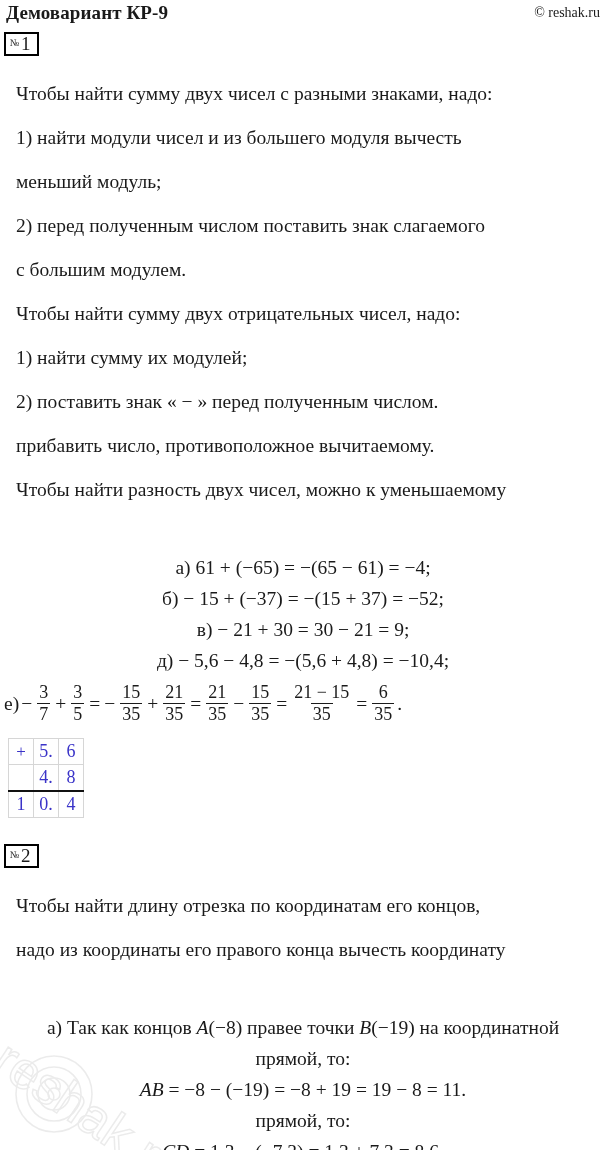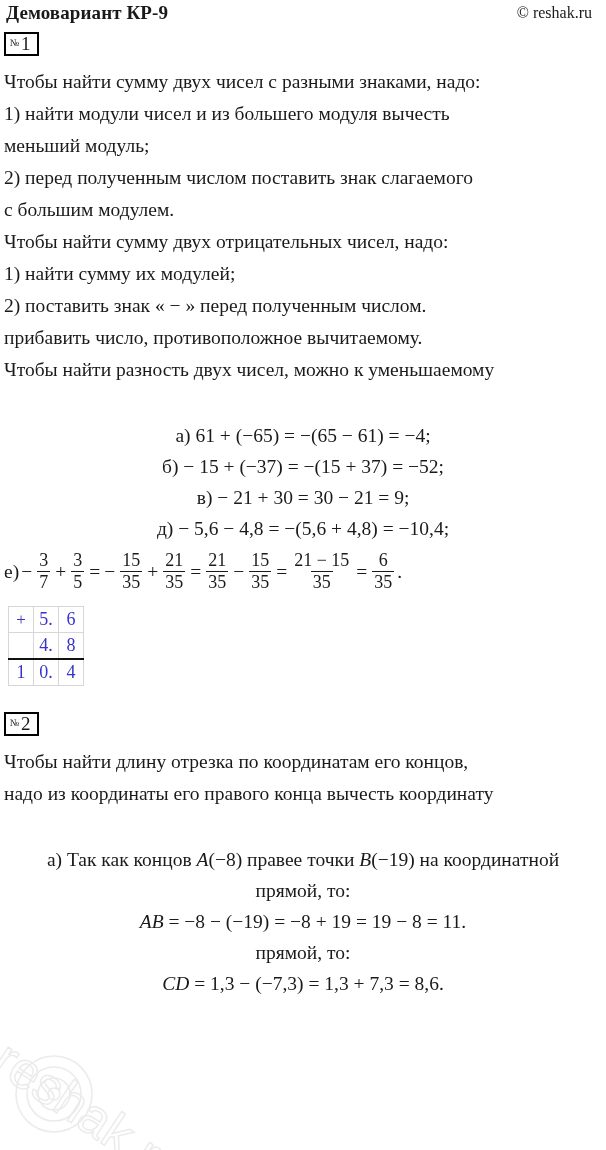--- a/index.html
+++ b/index.html
@@ -45,23 +45,23 @@
   .doc-title {
     font-weight: bold;
     font-size: 19px;
     letter-spacing: 0.1px;
     line-height: 22px;
     display: inline-block;
     text-align: center;
   }
   .copyright {
     position: absolute;
-    right: 14px;
+    right: 6px;
     top: 3px;
-    font-size: 16px;
+    font-size: 14px;
     line-height: 20px;
     white-space: nowrap;
   }
 
   
   .task-badge {
     display: inline-block;
     border: 2px solid #000;
     padding: 0px 6px 1px 4px;
     line-height: 1;
@@ -78,21 +78,21 @@
     margin-left: 2px;
     vertical-align: -1px;
   }
   .badge-wrap { padding: 4px 0 0 4px; }
 
   
   .para {
     font-size: 19.5px;
     line-height: 32px;
     padding: 0 4px;
-    margin: 0;
+    margin: 12px;
     white-space: nowrap;
   }
   .spacer-sm { height: 10px; }
   .spacer-md { height: 22px; }
   .spacer-lg { height: 34px; }
 
   
   .eq-line {
     font-size: 19.5px;
     line-height: 31px;

